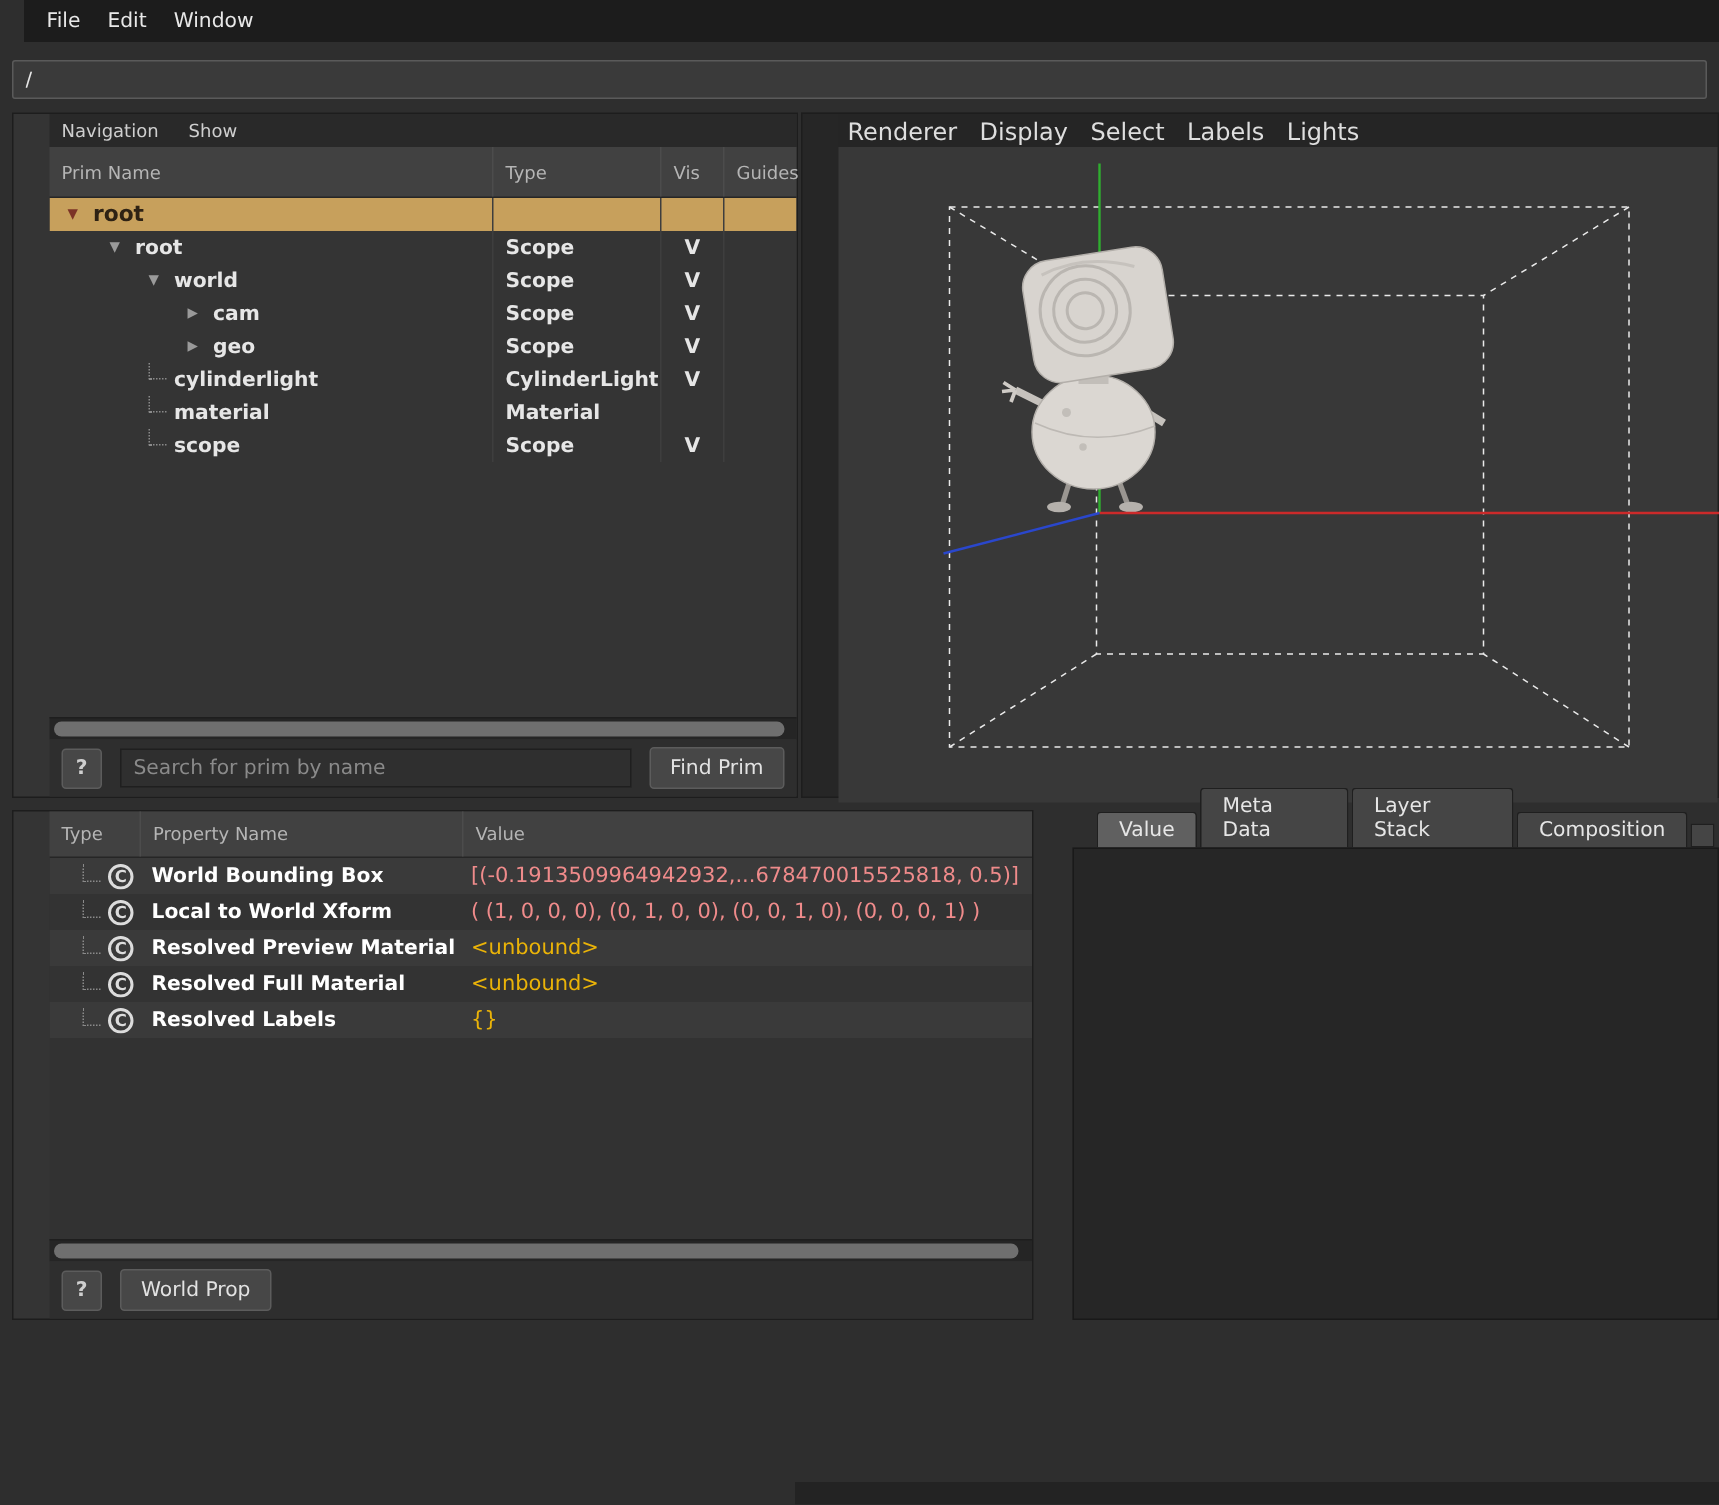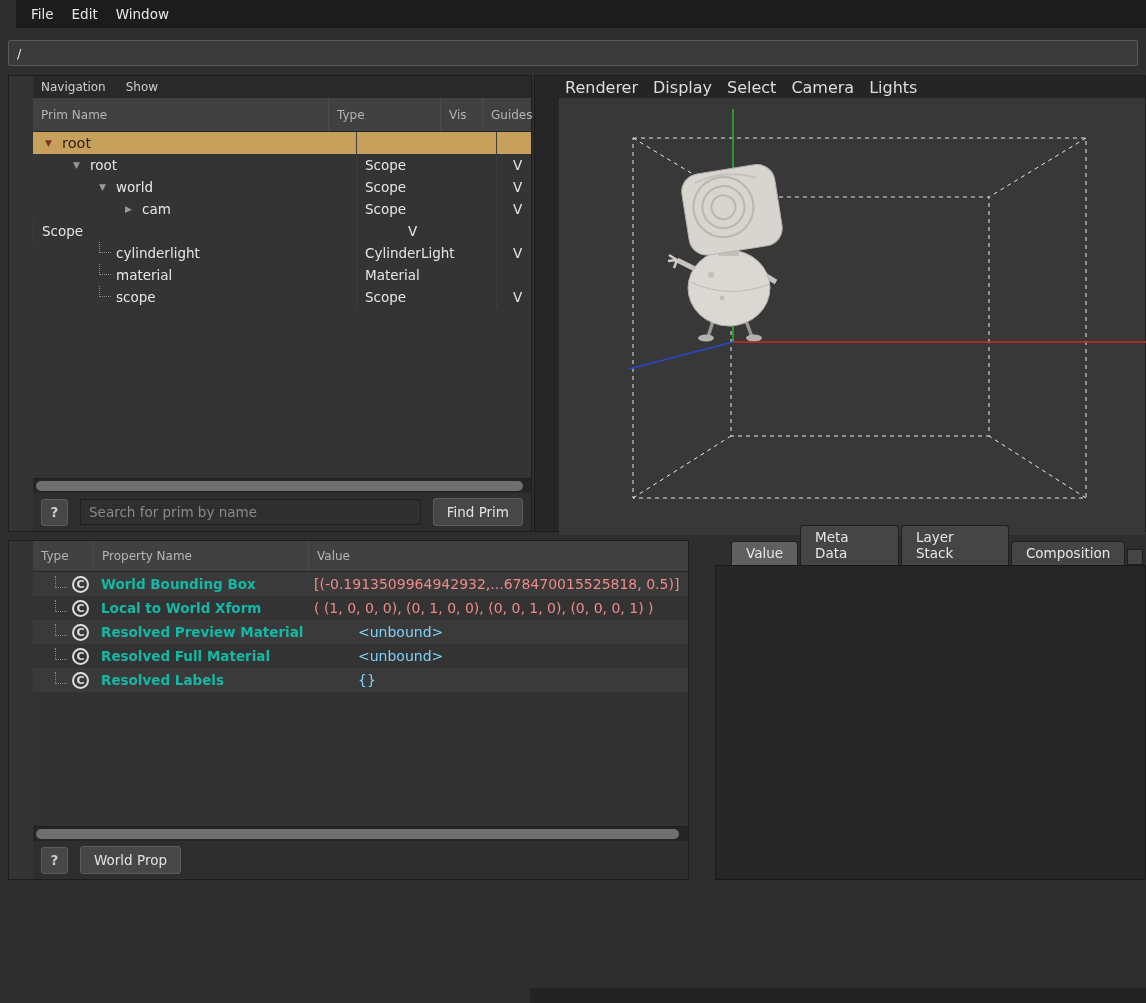--- a/index.html
+++ b/index.html
@@ -21,21 +21,21 @@
   #inspector-panel { left:691px; top:540px; width:455px; height:340px; background:transparent; border:none; }
 
   .panel-menu { height:22px; background:#292929; display:flex; align-items:center; padding-left:8px; gap:20px; flex:0 0 auto; }
   .panel-menu span { font-size:12px; color:#cfcfcf; }
 
   
   .tree-header { display:grid; grid-template-columns:295px 112px 42px auto; height:34px; background:#414141; border-bottom:1px solid #262626; flex:0 0 auto; }
   .tree-header > div { font-size:12px; color:#b5b5b5; padding-left:8px; border-left:1px solid #4c4c4c; display:flex; align-items:center; }
   .tree-header > div:first-child { border-left:none; }
   .tree-body { flex:1 1 auto; background:#343434; overflow:hidden; }
-  .trow { display:grid; grid-template-columns:295px 112px 42px auto; height:22px; font-size:13.5px; font-weight:normal; color:#e6e6e6;gap:28px; }
+  .trow { display:grid; grid-template-columns:295px 112px 42px auto; height:22px; font-size:13.5px; font-weight:bold; color:#e6e6e6; }
   .trow .cell { display:flex; align-items:center; overflow:hidden; white-space:nowrap; }
   .trow .type { padding-left:8px; border-left:1px solid #3e3e3e; }
   .trow .vis { justify-content:center; border-left:1px solid #3e3e3e; }
   .trow .guides { border-left:1px solid #3e3e3e; }
   .trow.selected { background:#c7a05c; }
   .trow.selected .nm { color:#2e2214; font-size:14.5px; }
   .lvl0 .name { padding-left:12px; }
   .lvl1 .name { padding-left:40px; }
   .lvl2 .name { padding-left:66px; }
   .lvl3 .name { padding-left:92px; }
@@ -63,23 +63,23 @@
 
   
   .prop-header { display:grid; grid-template-columns:60px 215px auto; height:31px; background:#414141; border-bottom:1px solid #262626; flex:0 0 auto; }
   .prop-header > div { font-size:12px; color:#b5b5b5; padding-left:8px; border-left:1px solid #4c4c4c; display:flex; align-items:center; }
   .prop-header > div:first-child { border-left:none; }
   .prop-body { flex:1 1 auto; background:#323232; overflow:hidden; }
   .prow { display:grid; grid-template-columns:60px 215px auto; height:24px; align-items:center; }
   .prow:nth-child(odd) { background:#3a3a3a; }
   .prow:nth-child(even) { background:#333333; }
   .pcell { display:flex; align-items:center; overflow:hidden; white-space:nowrap; }
-  .pname { color:#14b8a6; font-size:13.5px; font-weight:bold; padding-left:8px; }
+  .pname { color:#ffffff; font-size:13.5px; font-weight:bold; padding-left:8px; }
   .pval { color:#ef8b8b; font-size:14px; padding-left:6px; }
-  .pval.alt { color:#7dd3fc;margin-left:44px; }
+  .pval.alt { color:#eab308; }
   .pelbow { width:12px; height:12px; border-left:1px dotted #8a8a8a; border-bottom:1px dotted #8a8a8a; align-self:flex-start; margin-left:22px; margin-right:5px; flex:0 0 auto; }
   .cicon { width:17px; height:17px; border:2px solid #dcdcdc; border-radius:50%; color:#dcdcdc; font-size:11px; font-weight:bold; display:flex; align-items:center; justify-content:center; flex:0 0 auto; }
   .cicon::before { content:"C"; }
 
   
   .tabs { height:25px; display:flex; align-items:flex-end; gap:2px; padding-left:16px; flex:0 0 auto; }
   .tab { background:#454545; border:1px solid #1f1f1f; border-bottom:none; border-radius:3px 3px 0 0; padding:3px 14px 4px 14px; font-size:13.5px; color:#e6e6e6; cursor:default; }
   .tab.active { background:#606060; }
   .tab-stub { width:16px; height:16px; background:#454545; border:1px solid #1f1f1f; margin-left:auto; margin-right:3px; }
   .inspector-content { flex:1 1 auto; background:#262626; border:1px solid #191919; }
@@ -146,20 +146,24 @@
       <div class="cell name">
           <span class="arrow right"></span>
           <span class="nm">cam</span>
         </div>
       <div class="cell type">Scope</div>
       <div class="cell vis">V</div>
       <div class="cell guides"></div>
     </div>
 
     <div class="trow lvl3">
+      <div class="cell name">
+          <span class="arrow right"></span>
+          <span class="nm">geo</span>
+        </div>
       <div class="cell type">Scope</div>
       <div class="cell vis">V</div>
       <div class="cell guides"></div>
     </div>
 
     <div class="trow lvl2">
       <div class="cell name">
           <span class="elbow"></span>
           <span class="nm">cylinderlight</span>
         </div>
@@ -198,21 +202,21 @@
     <input class="search-input" placeholder="Search for prim by name" style="">
     <button class="btn">Find Prim</button>
   </div>
 </div>
 
 <div class="panel" id="viewport-panel">
   <div class="vp-menu">
     <span>Renderer</span>
     <span>Display</span>
     <span>Select</span>
-    <span>Camera</span>
+    <span>Labels</span>
     <span>Lights</span>
   </div>
   <div class="vp-canvas">
     <svg width="610" height="433" viewBox="0 0 610 433">
 
       <g stroke="#e9e9e9" stroke-width="1" fill="none" stroke-dasharray="4 4">
         <rect x="74" y="40" width="453" height="360"></rect>
         <rect x="172" y="99" width="258" height="239"></rect>
         <line x1="74" y1="40" x2="172" y2="99"></line>
         <line x1="527" y1="40" x2="430" y2="99"></line>

